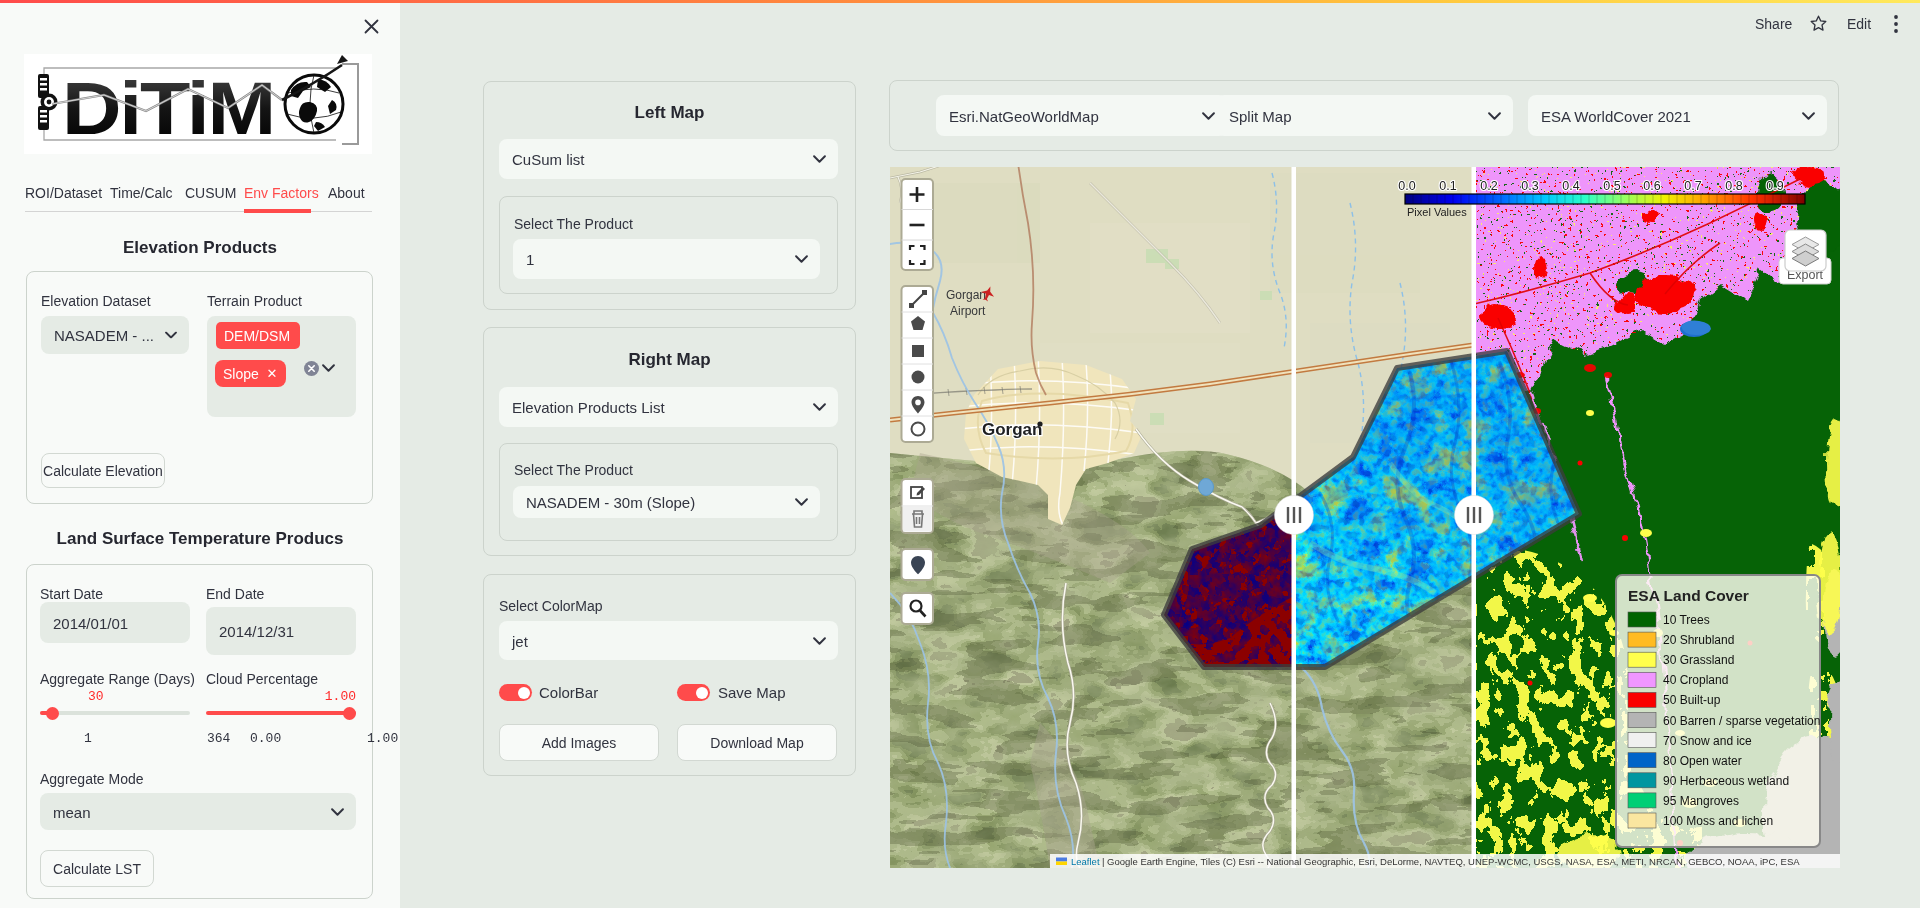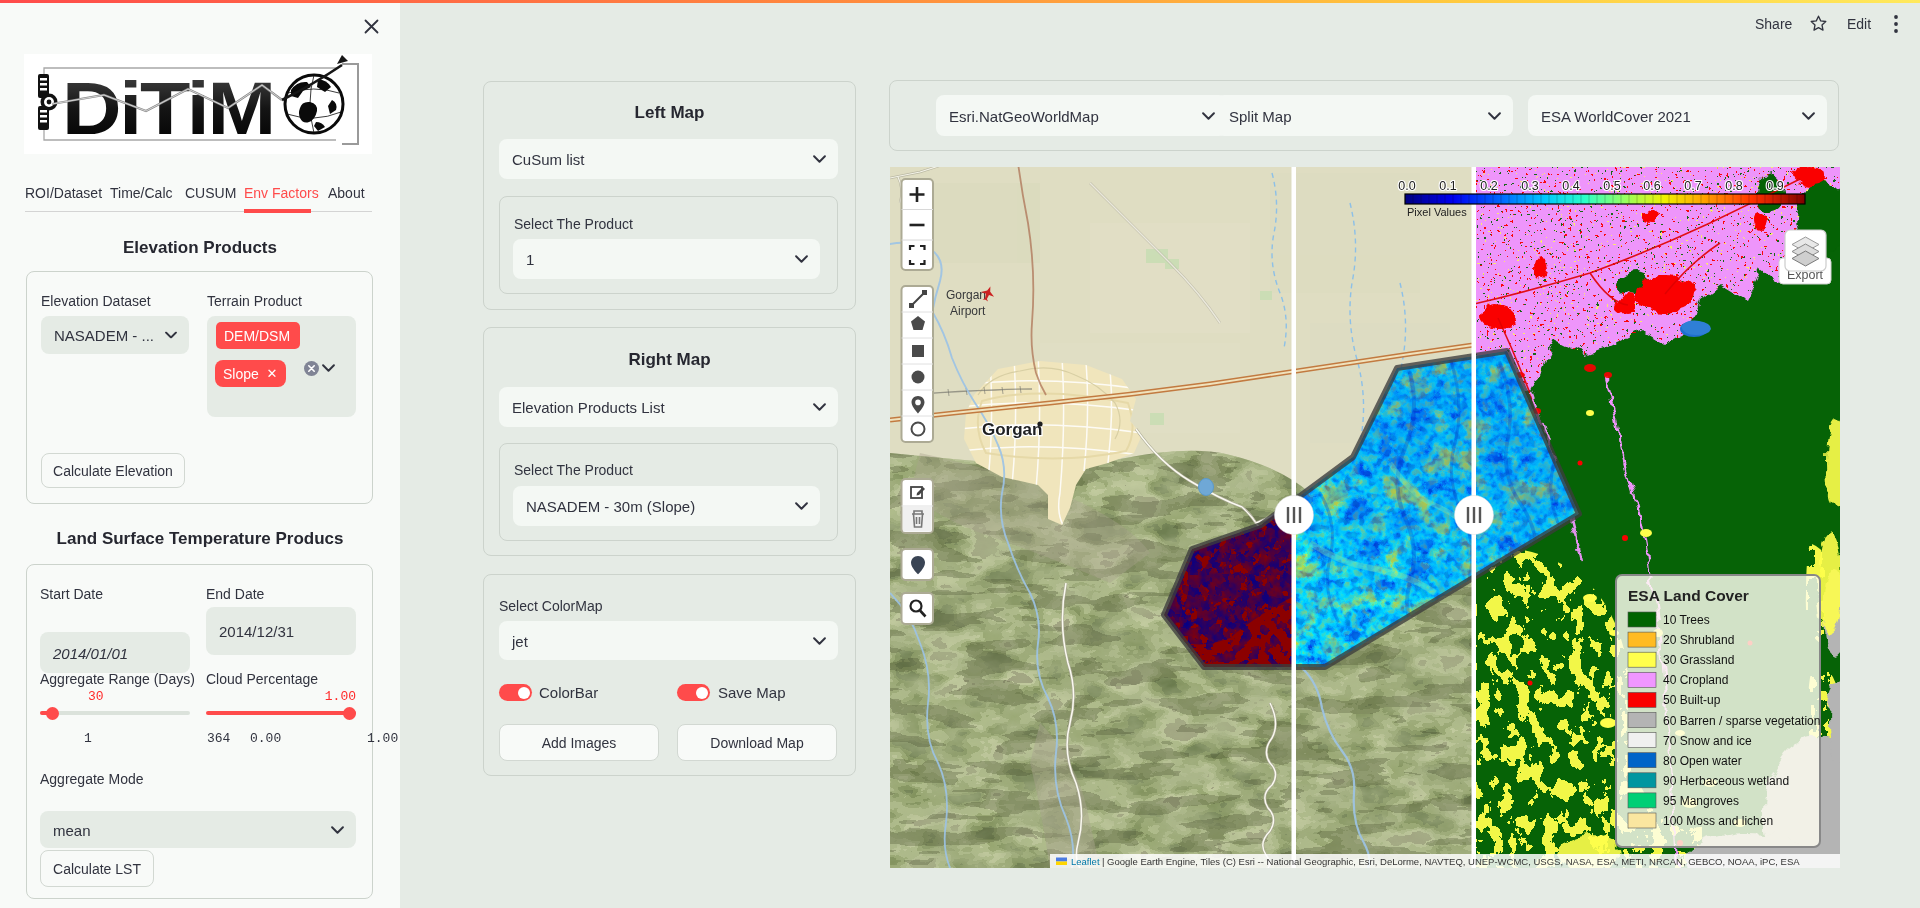--- a/index.html
+++ b/index.html
@@ -112,48 +112,48 @@
 <div class="abs sel" style="left:207px; top:316px; width:149px; height:101px;"></div>
 <div class="chip" style="left:216px; top:322px; width:84px; height:27px; border-radius:5px;">DEM/DSM</div>
 <div class="chip" style="left:215px; top:360px; height:27px;border-radius:8px;">Slope&nbsp;&nbsp;<span style="font-size:13px;">✕</span></div>
 <svg class="abs" style="left:304px; top:361px;" width="15" height="15" viewBox="0 0 15 15">
   <circle cx="7.5" cy="7.5" r="7.5" fill="#808495"></circle>
   <path d="M4.8 4.8 L10.2 10.2 M10.2 4.8 L4.8 10.2" stroke="#fff" stroke-width="1.6" stroke-linecap="round"></path>
 </svg>
 <svg class="abs" style="left:322px; top:364px;" width="13" height="8" viewBox="0 0 12 7">
     <path d="M1 1 L6 6 L11 1" fill="none" stroke="#31333f" stroke-width="1.8" stroke-linecap="round" stroke-linejoin="round"></path>
   </svg>
-<div class="abs btn" style="left:41px; top:453px; width:144px; height:35px;">Calculate Elevation</div>
+<div class="abs btn" style="left:41px; top:453px; width:124px; height:35px;">Calculate Elevation</div>
 
 <div class="abs h2" style="left:0; top:529px; width:400px;">Land Surface Temperature Producs</div>
 
 <div class="abs card" style="left:26px; top:564px; width:347px; height:335px;"></div>
 <div class="abs lbl" style="left:40px; top:586px;">Start Date</div>
 <div class="abs lbl" style="left:206px; top:586px;">End Date</div>
-<div class="abs sel" style="left:40px; top:632px; width:150px; height:41px;font-style:italic;">
+<div class="abs sel" style="left:40px; top:602px; width:150px; height:41px;">
     <span class="sel-txt" style="font-size:15px;">2014/01/01</span>
   </div>
 <div class="abs sel" style="left:206px; top:607px; width:150px; height:48px;">
     <span class="sel-txt" style="font-size:15px;">2014/12/31</span>
   </div>
 <div class="abs lbl" style="left:40px; top:671px;">Aggregate Range (Days)</div>
 <div class="abs lbl" style="left:206px; top:671px;">Cloud Percentage</div>
 <div class="abs mono" style="left:44px; top:689px; font-size:13px; color:#ff2b2b;">30</div>
 <div class="abs mono" style="right:1564px; top:689px; font-size:13px; color:#ff2b2b;">1.00</div>
 <div class="abs" style="left:40px; top:711px; width:150px; height:4px; border-radius:2px; background:#dbe2db;"></div>
 <div class="abs" style="left:40px; top:711px; width:12px; height:4px; border-radius:2px; background:#ff4b4b;"></div>
 <div class="abs" style="left:46px; top:707px; width:13px; height:13px; border-radius:50%; background:#ff4b4b;"></div>
 <div class="abs" style="left:206px; top:711px; width:150px; height:4px; border-radius:2px; background:#ff4b4b;"></div>
 <div class="abs" style="left:343px; top:707px; width:13px; height:13px; border-radius:50%; background:#ff4b4b;"></div>
 <div class="abs mono" style="left:40px; top:731px; font-size:13px;">1</div>
 <div class="abs mono" style="left:163px; top:731px; font-size:13px;">364</div>
 <div class="abs mono" style="left:206px; top:731px; font-size:13px;">0.00</div>
 <div class="abs mono" style="left:323px; top:731px; font-size:13px;">1.00</div>
 <div class="abs lbl" style="left:40px; top:771px;">Aggregate Mode</div>
-<div class="abs sel" style="left:40px; top:811px; width:316px; height:37px;">
+<div class="abs sel" style="left:40px; top:793px; width:316px; height:37px;">
   <span class="sel-txt">mean</span>
   <svg class="chev" width="13" height="8" viewBox="0 0 12 7">
       <path d="M1 1 L6 6 L11 1" fill="none" stroke="#31333f" stroke-width="1.8" stroke-linecap="round" stroke-linejoin="round"></path>
     </svg>
 </div>
 <div class="abs btn" style="left:40px; top:850px; width:114px; height:37px;">Calculate LST</div>
 
 <div class="abs card" style="left:483px; top:81px; width:373px; height:229px;"></div>
 <div class="abs h2" style="left:483px; top:103px; width:373px;">Left Map</div>
 <div class="abs selw" style="left:499px; top:139px; width:339px; height:40px;">
@@ -174,21 +174,21 @@
 <div class="abs card" style="left:483px; top:327px; width:373px; height:229px;"></div>
 <div class="abs h2" style="left:483px; top:350px; width:373px;">Right Map</div>
 <div class="abs selw" style="left:499px; top:387px; width:339px; height:40px;">
   <span class="sel-txt">Elevation Products List</span>
   <svg class="chev" width="13" height="8" viewBox="0 0 12 7">
       <path d="M1 1 L6 6 L11 1" fill="none" stroke="#31333f" stroke-width="1.8" stroke-linecap="round" stroke-linejoin="round"></path>
     </svg>
 </div>
 <div class="abs card" style="left:499px; top:443px; width:339px; height:98px;"></div>
 <div class="abs lbl" style="left:514px; top:462px;">Select The Product</div>
-<div class="abs selw" style="left:513px; top:486px; width:307px; height:40px;">
+<div class="abs selw" style="left:513px; top:486px; width:307px; height:32px;">
   <span class="sel-txt">NASADEM - 30m (Slope)</span>
   <svg class="chev" width="13" height="8" viewBox="0 0 12 7">
       <path d="M1 1 L6 6 L11 1" fill="none" stroke="#31333f" stroke-width="1.8" stroke-linecap="round" stroke-linejoin="round"></path>
     </svg>
 </div>
 
 <div class="abs card" style="left:483px; top:574px; width:373px; height:202px;"></div>
 <div class="abs lbl" style="left:499px; top:598px;">Select ColorMap</div>
 <div class="abs selw" style="left:499px; top:621px; width:339px; height:39px;">
   <span class="sel-txt">jet</span>

